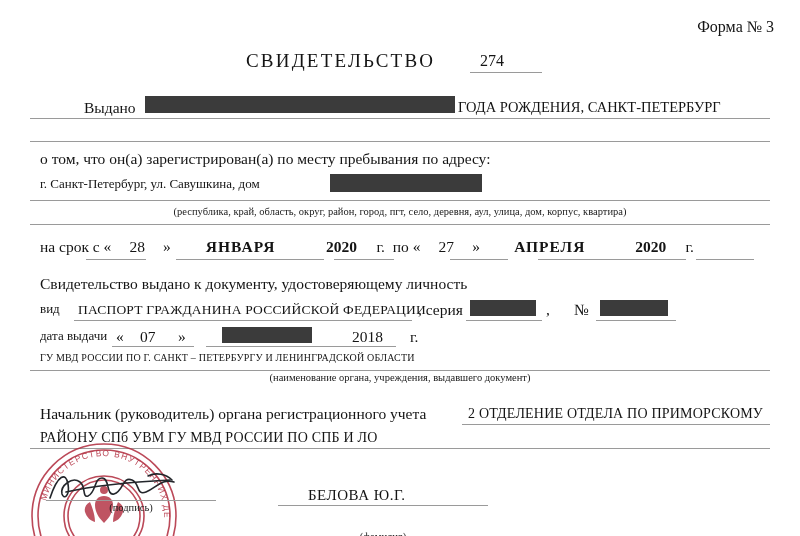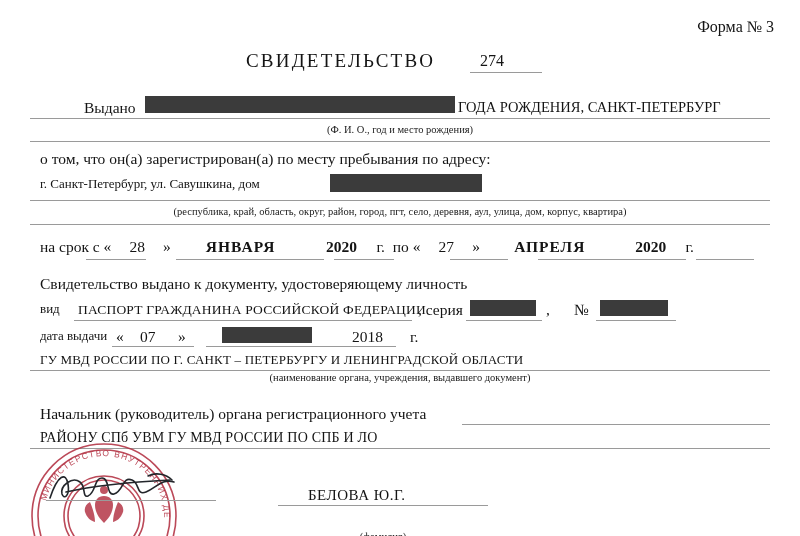--- a/index.html
+++ b/index.html
@@ -245,21 +245,21 @@
     left: 410px;
     top: 328px;
     font-size: 15.5px;
   }
   #date-rule-1 { left: 112px; top: 346px; width: 82px; }
   #date-rule-2 { left: 206px; top: 346px; width: 190px; }
 
   #organ-line {
     left: 40px;
     top: 352px;
-    font-size: 13px;
+    font-size: 10px;
     letter-spacing: 0.2px;
   }
   #organ-rule { left: 30px; top: 370px; width: 740px; }
   #organ-caption { left: 30px; top: 372px; width: 740px; }
 
   
   #chief-label {
     left: 40px;
     top: 405px;
     font-size: 15.5px;
@@ -317,21 +317,20 @@
   <div class="abs" id="form-no">Форма № 3</div>
 
   <div class="abs" id="doc-title">СВИДЕТЕЛЬСТВО</div>
   <div class="abs" id="doc-number">274</div>
   <div class="rule" id="doc-number-rule"></div>
 
   <div class="abs" id="issued-label">Выдано</div>
   <div class="abs" id="issued-redact"></div>
   <div class="abs" id="issued-value">ГОДА РОЖДЕНИЯ, САНКТ-ПЕТЕРБУРГ</div>
   <div class="rule" id="issued-rule"></div>
-  <div class="abs caption" id="issued-caption">(Ф. И. О., год и место рождения)</div>
   <div class="rule" id="issued-rule2"></div>
 
   <div class="abs" id="about-line">о том, что он(а) зарегистрирован(а) по месту пребывания по адресу:</div>
   <div class="abs" id="address-line">г. Санкт-Петербург, ул. Савушкина, дом</div>
   <div class="abs" id="address-redact"></div>
   <div class="rule" id="address-rule"></div>
   <div class="abs caption" id="address-caption">(республика, край, область, округ, район, город, пгт, село, деревня, аул, улица, дом, корпус, квартира)</div>
   <div class="rule" id="address-rule2"></div>
 
   <div class="abs" id="term-row">
@@ -380,20 +379,21 @@
   <div class="abs" id="date-year">2018</div>
   <div class="abs" id="date-g">г.</div>
   <div class="rule" id="date-rule-1"></div>
   <div class="rule" id="date-rule-2"></div>
 
   <div class="abs" id="organ-line">ГУ  МВД  РОССИИ  ПО  Г. САНКТ – ПЕТЕРБУРГУ  И  ЛЕНИНГРАДСКОЙ ОБЛАСТИ</div>
   <div class="rule" id="organ-rule"></div>
   <div class="abs caption" id="organ-caption">(наименование органа, учреждения, выдавшего документ)</div>
 
   <div class="abs" id="chief-label">Начальник (руководитель) органа регистрационного учета</div>
+  <div class="abs" id="chief-value1">2 ОТДЕЛЕНИЕ ОТДЕЛА  ПО ПРИМОРСКОМУ</div>
   <div class="rule" id="chief-rule1"></div>
   <div class="abs" id="chief-value2">РАЙОНУ СПб УВМ  ГУ  МВД РОССИИ  ПО СПБ  И  ЛО</div>
   <div class="rule" id="chief-rule2"></div>
 
   <svg class="abs" id="stamp" viewBox="0 0 152 152">
     <g stroke="#b02a3c" fill="none" stroke-width="1.6" opacity="0.85">
       <circle cx="76" cy="76" r="72"></circle>
       <circle cx="76" cy="76" r="66"></circle>
       <circle cx="76" cy="76" r="40"></circle>
       <circle cx="76" cy="76" r="36"></circle>
@@ -418,18 +418,19 @@
 
   <svg class="abs" id="signature-mark" viewBox="0 0 160 38">
     <g fill="none" stroke="#23262b" stroke-width="1.6" stroke-linecap="round">
       <path d="M6 30 C14 6 22 4 24 16 C26 28 20 32 18 26 C16 18 28 8 36 14 C42 18 38 30 44 28 C52 25 50 10 58 10 C66 10 62 28 70 26 C80 23 78 8 88 12 C96 15 92 28 102 24 C112 20 118 10 130 14"></path>
       <path d="M22 24 C48 18 86 14 126 12"></path>
       <path d="M104 8 C112 4 122 6 128 12"></path>
     </g>
   </svg>
 
   <div class="rule" id="sig-rule"></div>
+  <div class="abs caption" id="sig-caption">(подпись)</div>
 
   <div class="abs" id="fam-name">БЕЛОВА Ю.Г.</div>
   <div class="rule" id="fam-rule"></div>
   <div class="abs caption" id="fam-caption">(фамилия)</div>
 
 </div>
 
 </body></html>

